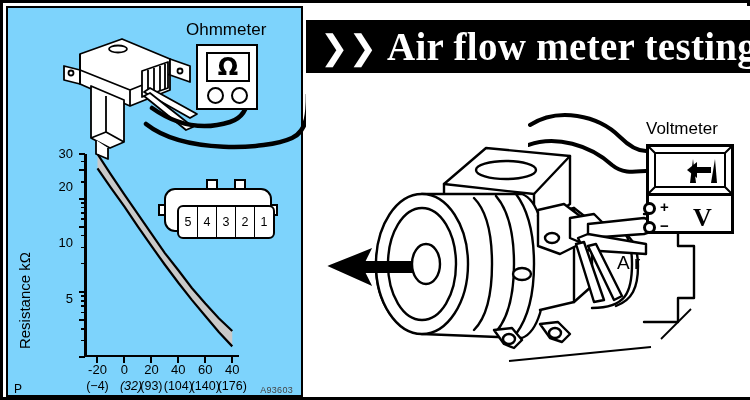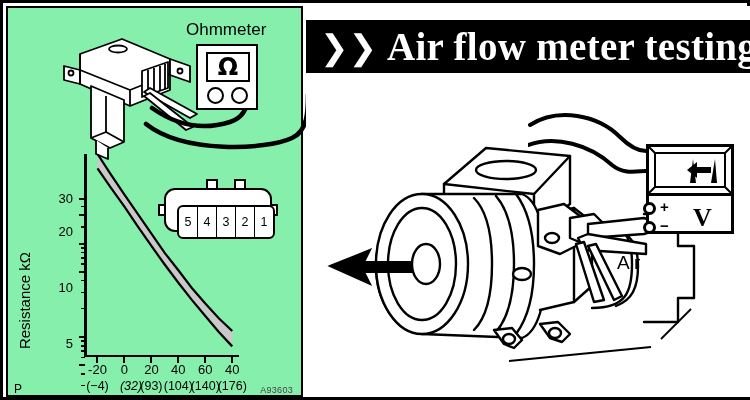--- a/index.html
+++ b/index.html
@@ -3,41 +3,41 @@
 <meta charset="utf-8">
 <style>
   html,body{margin:0;padding:0;background:#ffffff;}
   body{width:750px;height:400px;overflow:hidden;
        font-family:"Liberation Sans", sans-serif;color:#000;}
   #page{position:relative;width:750px;height:400px;background:#fff;
         border:3px solid #000;box-sizing:border-box;}
 
   
   #left-panel{position:absolute;left:3px;top:3px;width:297px;height:391px;
-              border:2px solid #000;box-sizing:border-box;background:#86efac;}
+              border:2px solid #000;box-sizing:border-box;background:#7dd3fc;}
 
   .ohm-label{position:absolute;left:178px;top:12px;font-size:17px;
              font-weight:400;letter-spacing:0px;white-space:nowrap;}
   .ohm-body{position:absolute;left:188px;top:36px;width:62px;height:66px;
             border:2.5px solid #000;background:#fff;box-sizing:border-box;}
   .ohm-screen{position:absolute;left:8px;top:6px;width:44px;height:30px;
               border:2.5px solid #000;box-sizing:border-box;
               display:flex;align-items:center;justify-content:center;}
   .ohm-omega{font-size:24px;font-weight:bold;line-height:1;
              font-family:"DejaVu Sans", sans-serif;}
   .ohm-term{position:absolute;width:17px;height:17px;border:2.5px solid #000;
             border-radius:50%;top:41px;box-sizing:border-box;}
   .ohm-t1{left:9px;} .ohm-t2{left:33px;}
 
   
   #chart{position:absolute;left:18px;top:140px;width:268px;height:250px;}
   .plot{position:absolute;left:58px;top:6px;width:155px;height:203px;}
   .axis-y{position:absolute;left:0;top:0;width:2.5px;height:203px;background:#000;}
   .axis-x{position:absolute;left:0;bottom:0;height:2.5px;width:155px;background:#000;}
-  .ytick{position:absolute;left:-5px;width:6px;height:2px;background:#000;margin-top:45px;}
+  .ytick{position:absolute;left:-5px;width:6px;height:2px;background:#000;}
   .ytick.minor{left:-3px;width:4px;height:1.5px;}
   .ylab{position:absolute;right:100%;margin-right:6px;font-size:13px;
         transform:translateY(-50%);white-space:nowrap;text-align:right;}
   .xtick{position:absolute;bottom:-6px;width:2px;height:7px;background:#000;}
   .xlab{position:absolute;top:100%;margin-top:5px;font-size:13px;
         transform:translateX(-50%);white-space:nowrap;}
   .xlab2{position:absolute;top:100%;margin-top:22px;font-size:12.5px;
          transform:translateX(-50%);white-space:nowrap;}
   .ytitle{position:absolute;left:-2px;top:104px;font-size:15px;
           transform:translate(-100%,-50%) rotate(-90deg);
@@ -284,20 +284,21 @@
         <ellipse cx="196" cy="148" rx="9" ry="6" fill="#fff"></ellipse>
       </g>
 
       <g>
         <path d="M4 140 L44 124 L38 136 L86 136 L86 146 L38 146 L44 158 Z" fill="#000" stroke="#000" stroke-width="2"></path>
       </g>
     </svg>
 
     <div class="air-label">Air</div>
 
+    <div class="volt-label">Voltmeter</div>
     <div class="volt-body">
       <div class="volt-face">
         <svg width="82" height="46" viewBox="0 0 82 46">
           <path class="ln" stroke-width="2" d="M6 6 L76 6 L76 40 L6 40 Z" fill="#fff"></path>
           <path class="ln" stroke-width="2" d="M0 0 L6 6 M82 0 L76 6 M0 46 L6 40 M82 46 L76 40"></path>
           <path d="M44 12 L47 36 L41 36 Z" fill="#000"></path>
           <path d="M66 12 L62 36 L68 36 Z" fill="#000"></path>
           <path d="M62 20 L48 20 L48 15 L38 23 L48 31 L48 26 L62 26 Z" fill="#000"></path>
         </svg>
       </div>

